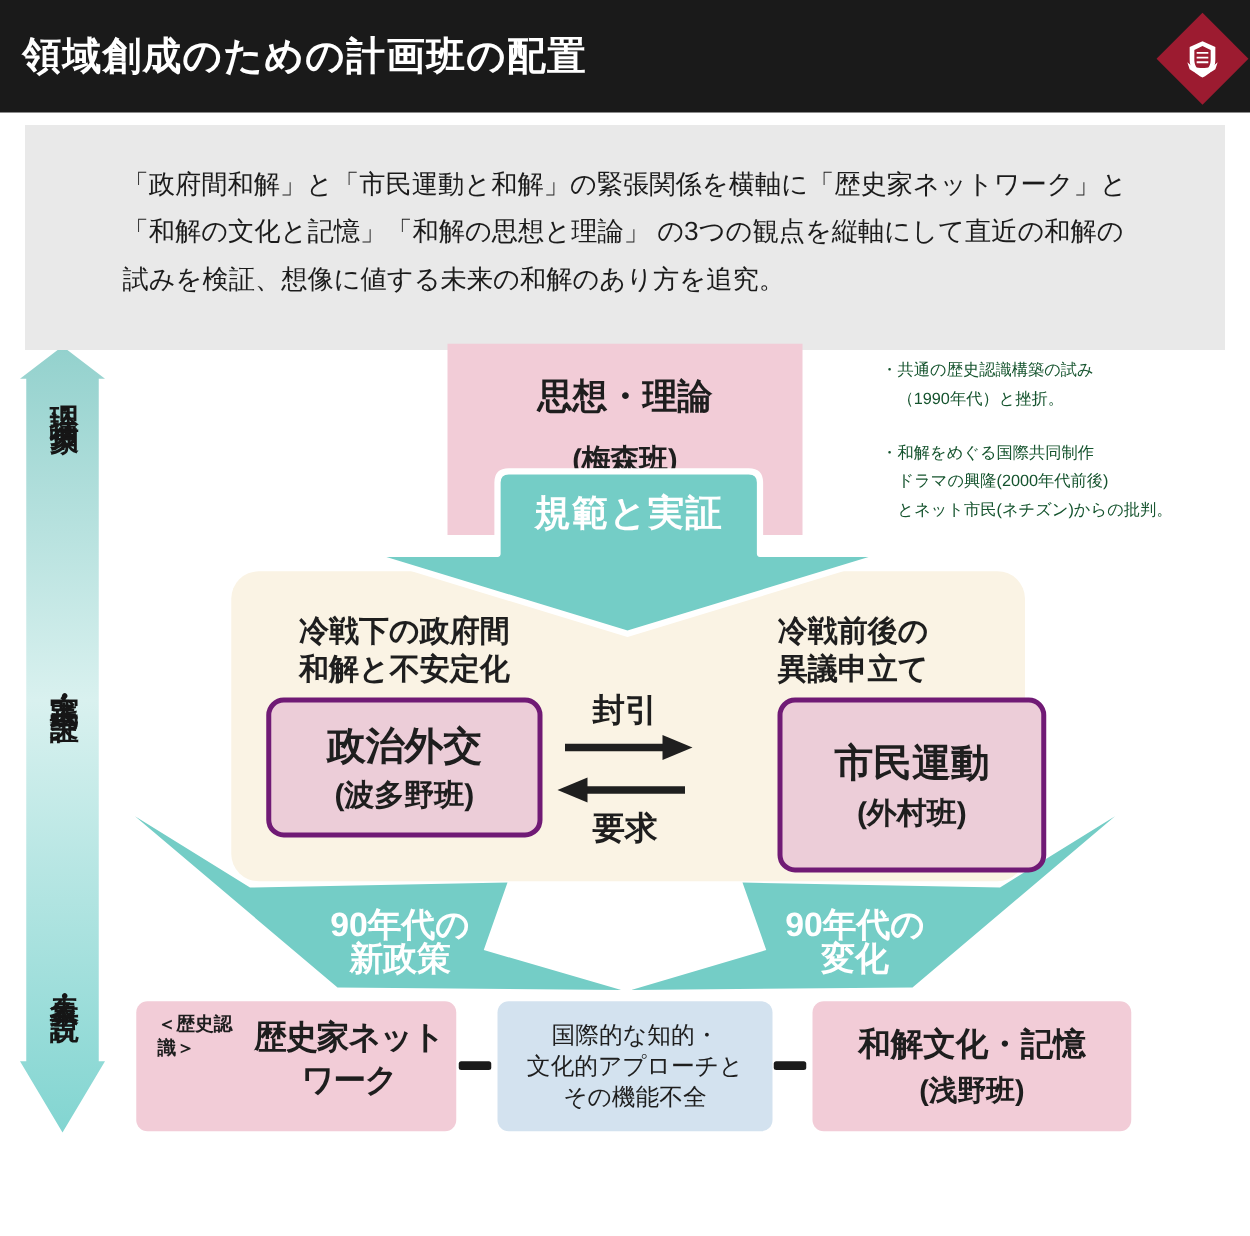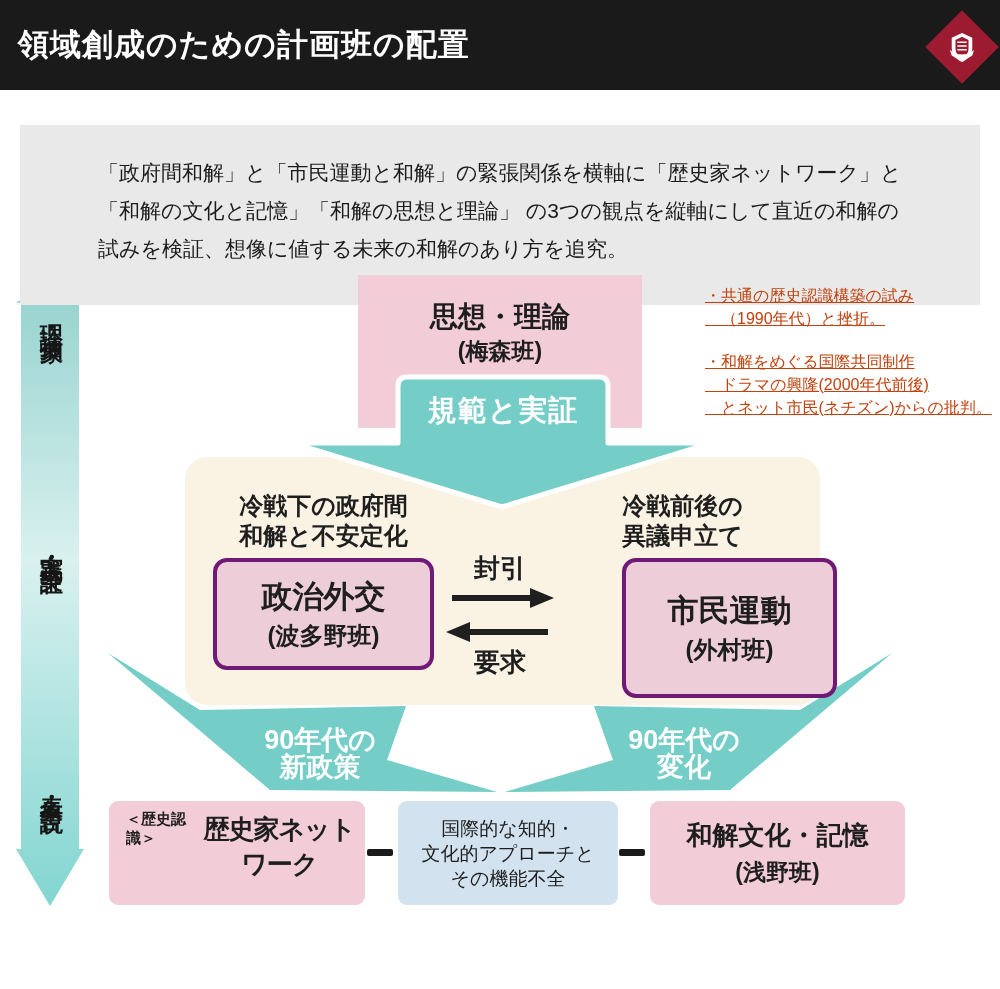--- a/index.html
+++ b/index.html
@@ -12,44 +12,44 @@
   .center{text-align:center;}
 
   
   .header{left:0;top:0;width:1000px;height:90px;background:#1a1a1a;display:flex;align-items:center;z-index:6;}
   .page-title{color:#ffffff;font-size:31px;font-weight:bold;margin-left:18px;letter-spacing:1px;}
   .logo-diamond{position:absolute;right:12px;top:21px;width:52px;height:52px;background:#9c1b30;
     transform:rotate(45deg);display:flex;align-items:center;justify-content:center;}
   .logo-diamond svg{transform:rotate(-45deg);}
 
   
-  .intro-panel{left:20px;top:100px;width:960px;height:180px;background:#e9e9e9;z-index:1;margin-top:25px;}
+  .intro-panel{left:20px;top:100px;width:960px;height:180px;background:#e9e9e9;z-index:1;}
   .intro-text{position:absolute;left:78px;top:29px;width:840px;font-size:21px;line-height:38px;color:#1b1b1b;}
 
   
   .bg-svg{left:0;top:0;z-index:0;pointer-events:none;}
   .fg-svg{left:0;top:0;z-index:5;pointer-events:none;}
 
   
   .axis-label{writing-mode:vertical-rl;font-size:23px;font-weight:bold;letter-spacing:4px;color:#161616;left:37px;z-index:2;}
   .axis-theory{top:306px;}
   .axis-practice{top:536px;}
   .axis-repr{top:776px;}
 
   
   .theory-box{left:358px;top:275px;width:284px;height:153px;background:#f2ccd7;z-index:2;
     display:flex;flex-direction:column;align-items:center;padding-top:23px;box-sizing:border-box;}
   .theory-title{font-size:28px;font-weight:bold;}
-  .theory-sub{font-size:23px;font-weight:bold;margin-top:0;}
+  .theory-sub{font-size:23px;font-weight:bold;margin-top:16px;}
 
   .norm-arrow-label{left:398px;top:391px;width:210px;text-align:center;color:#ffffff;
     font-size:29px;font-weight:bold;z-index:6;letter-spacing:1px;}
 
   
-  .side-notes{left:705px;top:284px;width:292px;font-size:16px;line-height:23px;color:#c2410c;z-index:2;text-decoration:underline;}
+  .side-notes{left:705px;top:284px;width:292px;font-size:13px;line-height:23px;color:#14532d;z-index:2;}
   .side-notes p{margin:0 0 20px 0;}
 
   
   .practice-panel{left:185px;top:457px;width:635px;height:248px;background:#faf3e4;border-radius:22px;z-index:2;}
   .coldwar-label{font-size:24px;font-weight:bold;line-height:30px;z-index:3;color:#1e1e1e;}
   .coldwar-left{left:213px;top:491px;width:221px;}
   .coldwar-right{left:575px;top:491px;width:215px;}
   .inner-box{background:#eccdd8;border:4px solid #701a75;border-radius:14px;z-index:3;
     display:flex;flex-direction:column;align-items:center;justify-content:center;box-sizing:border-box;}
   .politics-box{left:213px;top:558px;width:221px;height:112px;}

